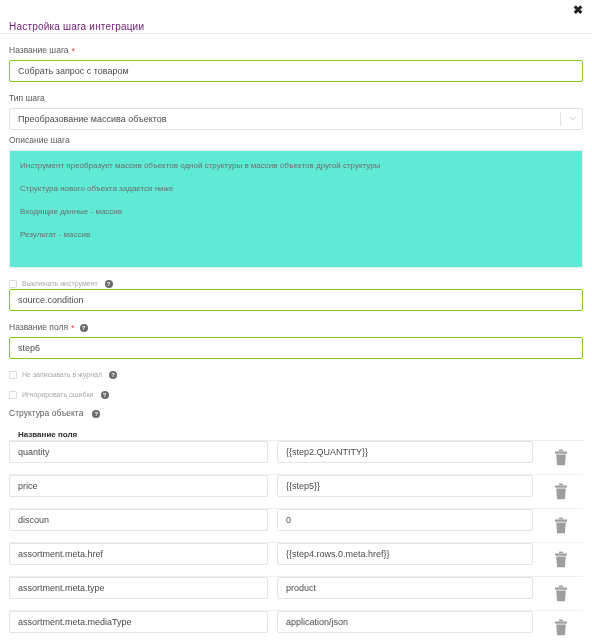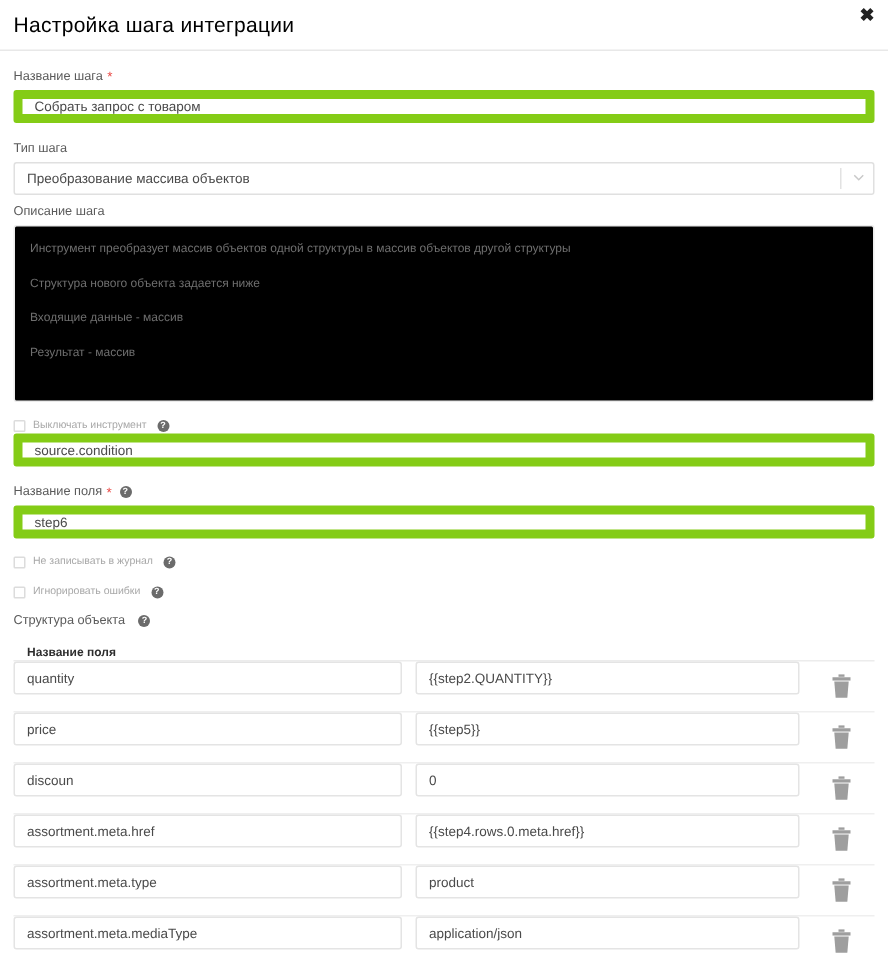--- a/index.html
+++ b/index.html
@@ -26,24 +26,24 @@
   
   .modal-header {
     position: relative;
     height: 34px;
     border-bottom: 1px solid #e8e8e8;
     padding: 0 10px;
   }
   .modal-title {
     position: absolute;
     left: 9px;
-    top: 8px;
-    font-size: 14px;
+    top: 21px;
+    font-size: 10px;
     font-weight: 400;
-    color: #000000;
+    color: #701a75;
     letter-spacing: 0.2px;
     white-space: nowrap;
   }
   .close-btn {
     position: absolute;
     right: 7px;
     top: 3px;
     width: 14px;
     height: 14px;
     line-height: 13px;
@@ -94,21 +94,21 @@
     text-align: center;
     font-weight: bold;
     margin-left: 2px;
     cursor: pointer;
     flex: 0 0 auto;
   }
 
   .text-input {
     width: 100%;
     height: 22px;
-    border: 6px solid #84cc16;
+    border: 1px solid #84cc16;
     border-radius: 2px;
     background: #ffffff;
     font-size: 9px;
     color: #4a4a4a;
     padding: 0 8px;
     font-family: "Liberation Sans", sans-serif;
     line-height: 20px;
     outline: none;
   }
   .text-input::placeholder { color: #b5b5b5; }
@@ -146,21 +146,21 @@
     right: 7px;
     top: 8px;
     width: 7px;
     height: 5px;
     pointer-events: none;
   }
   .select-chevron svg { display: block; }
 
   
   .desc-box {
-    background: #000000;
+    background: #5eead4;
     border: 1px solid #ececec;
     border-radius: 2px;
     padding: 9px 10px 11px 10px;
     min-height: 92px;
   }
   .desc-line {
     font-size: 8px;
     color: #6e6e6e;
     line-height: 11px;
     margin-bottom: 12px;

